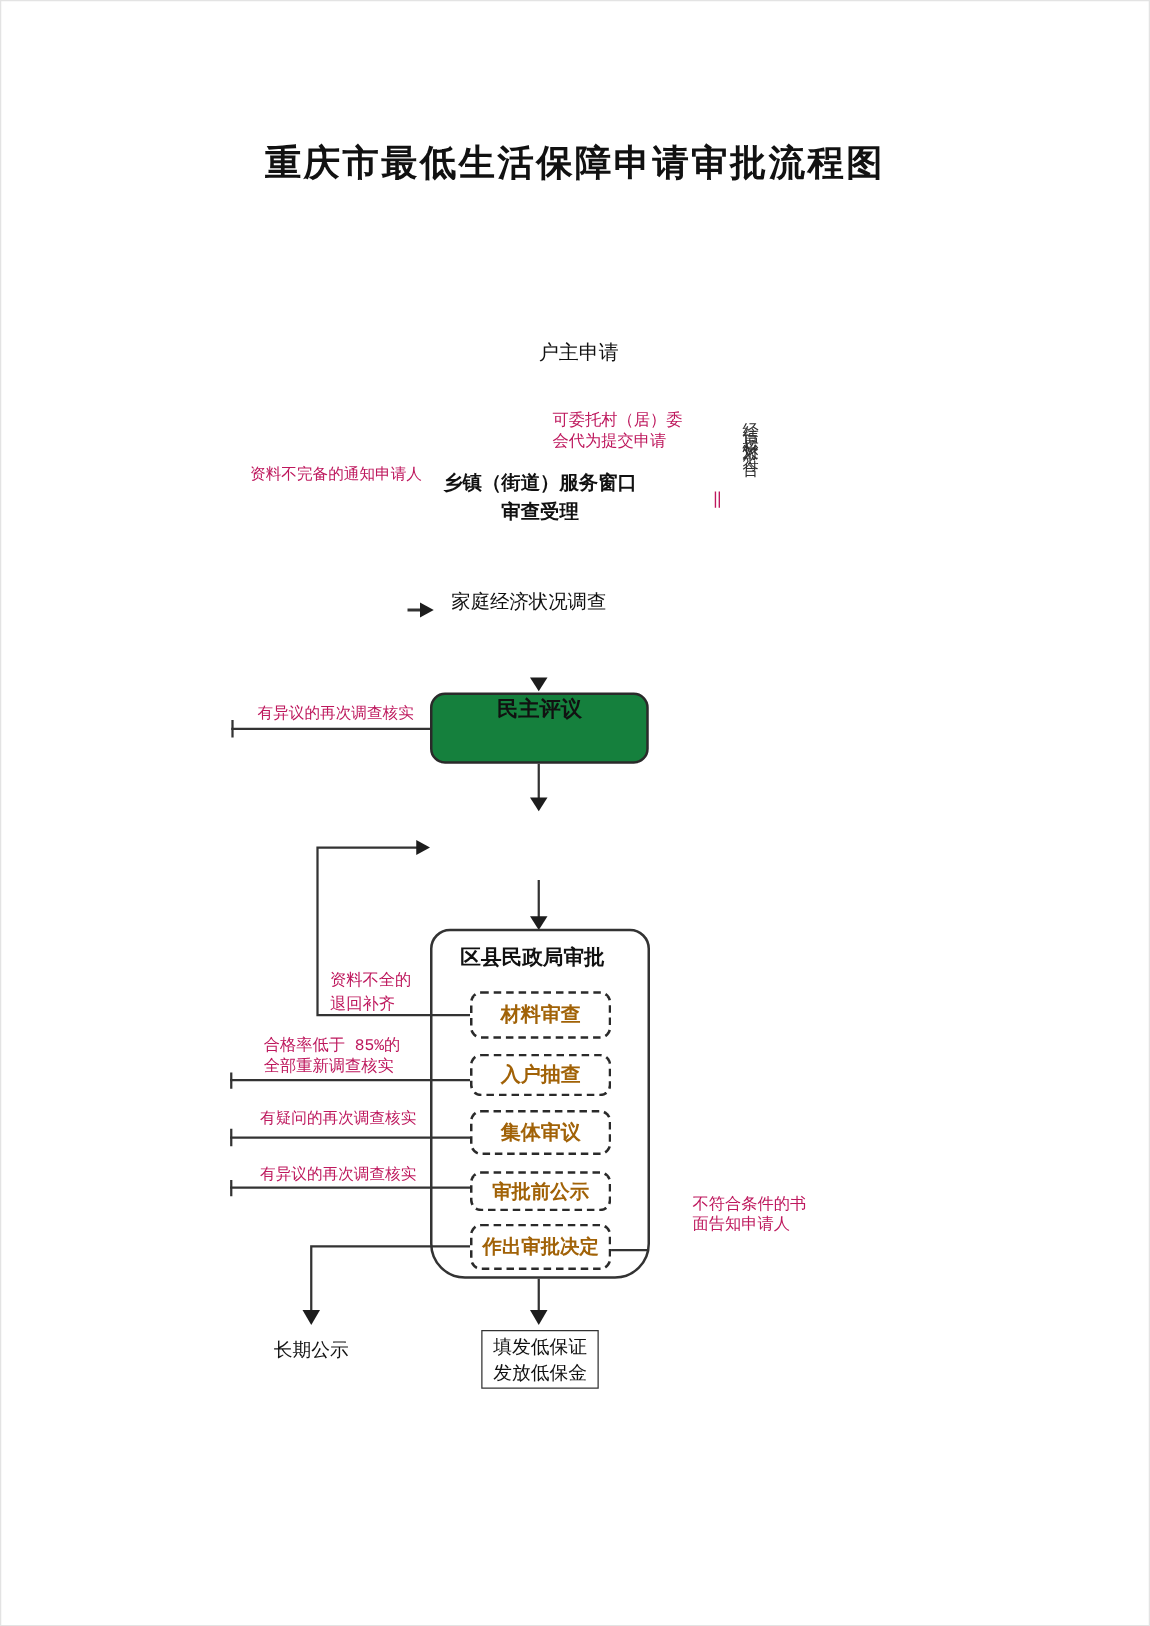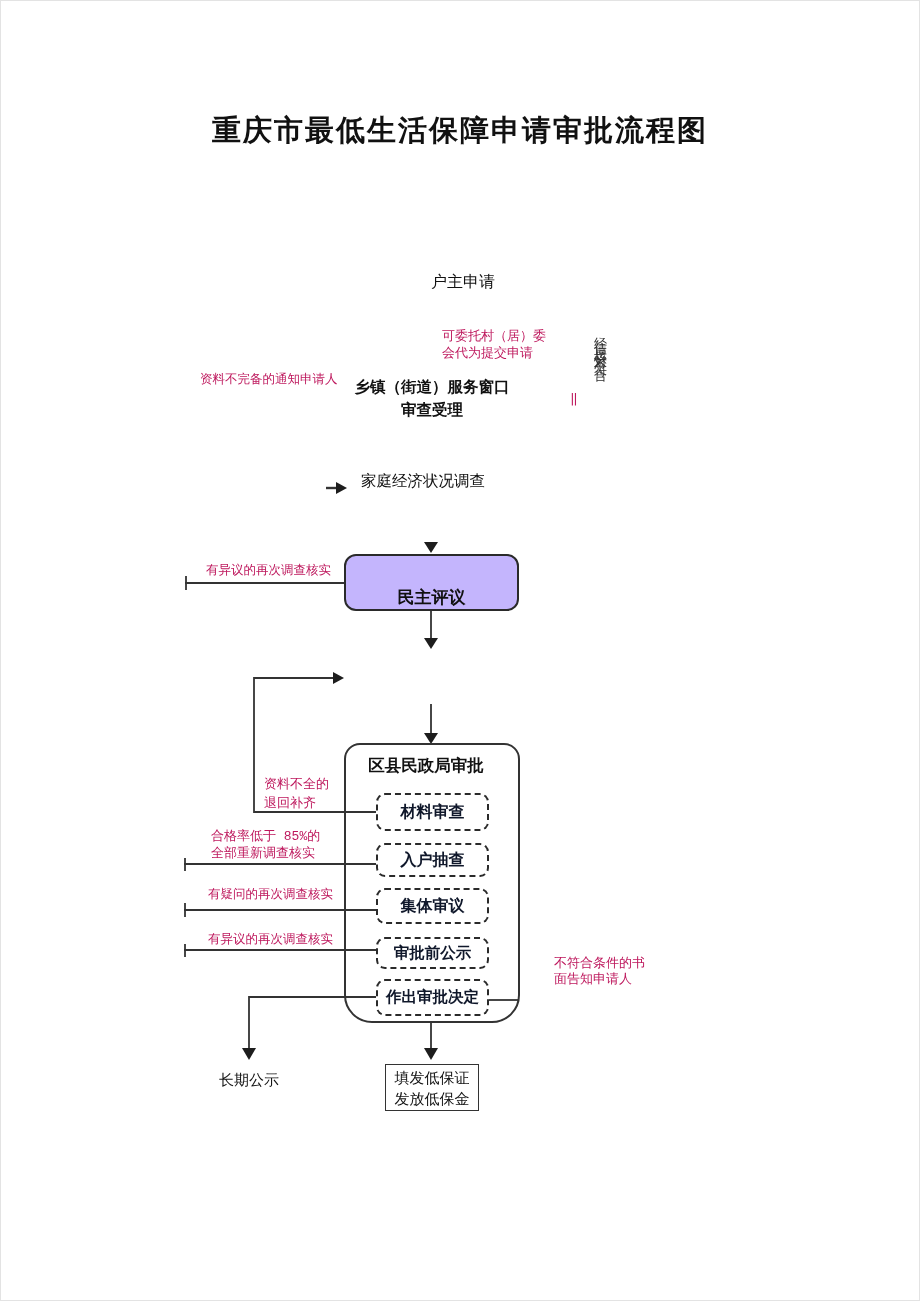--- a/index.html
+++ b/index.html
@@ -13,28 +13,28 @@
   .title {
     top:110px; left:0; width:100%; text-align:center;
     font-size:29px; font-weight:bold; letter-spacing:2px; color:#111;
   }
   .bold-sm  { font-weight:normal; font-size:15px; color:#111; }
   .serif-label {
     font-family:Liberation Mono, monospace;
     font-size:13px; color:#be185d; line-height:19px; white-space:nowrap;
   }
   .node-box {
-    border:2px solid #2a2a2a; border-radius:12px; background:#c4b5fd;
-    display:flex; align-items:flex-end; justify-content:center;
+    border:2px solid #2a2a2a; border-radius:12px; background:#15803d;
+    display:flex; align-items:flex-start; justify-content:center;
     font-weight:bold; font-size:17px; color:#111;
   }
   .dashed-box {
     border:2px dashed #2a2a2a; border-radius:9px; background:#fff;
     display:flex; align-items:center; justify-content:center;
-    font-weight:bold; font-size:16px; color:#0f172a;
+    font-weight:bold; font-size:16px; color:#a16207;
   }
   .container-box {
     border:2px solid #333; border-radius:16px 16px 28px 28px; background:transparent;
   }
   .vtext {
     writing-mode:vertical-rl; text-orientation:upright;
     font-family:"Liberation Serif","DejaVu Serif",serif;
     font-size:13px; letter-spacing:4.5px; line-height:14px;
     color:#2e2e2e; overflow:hidden;
   }

